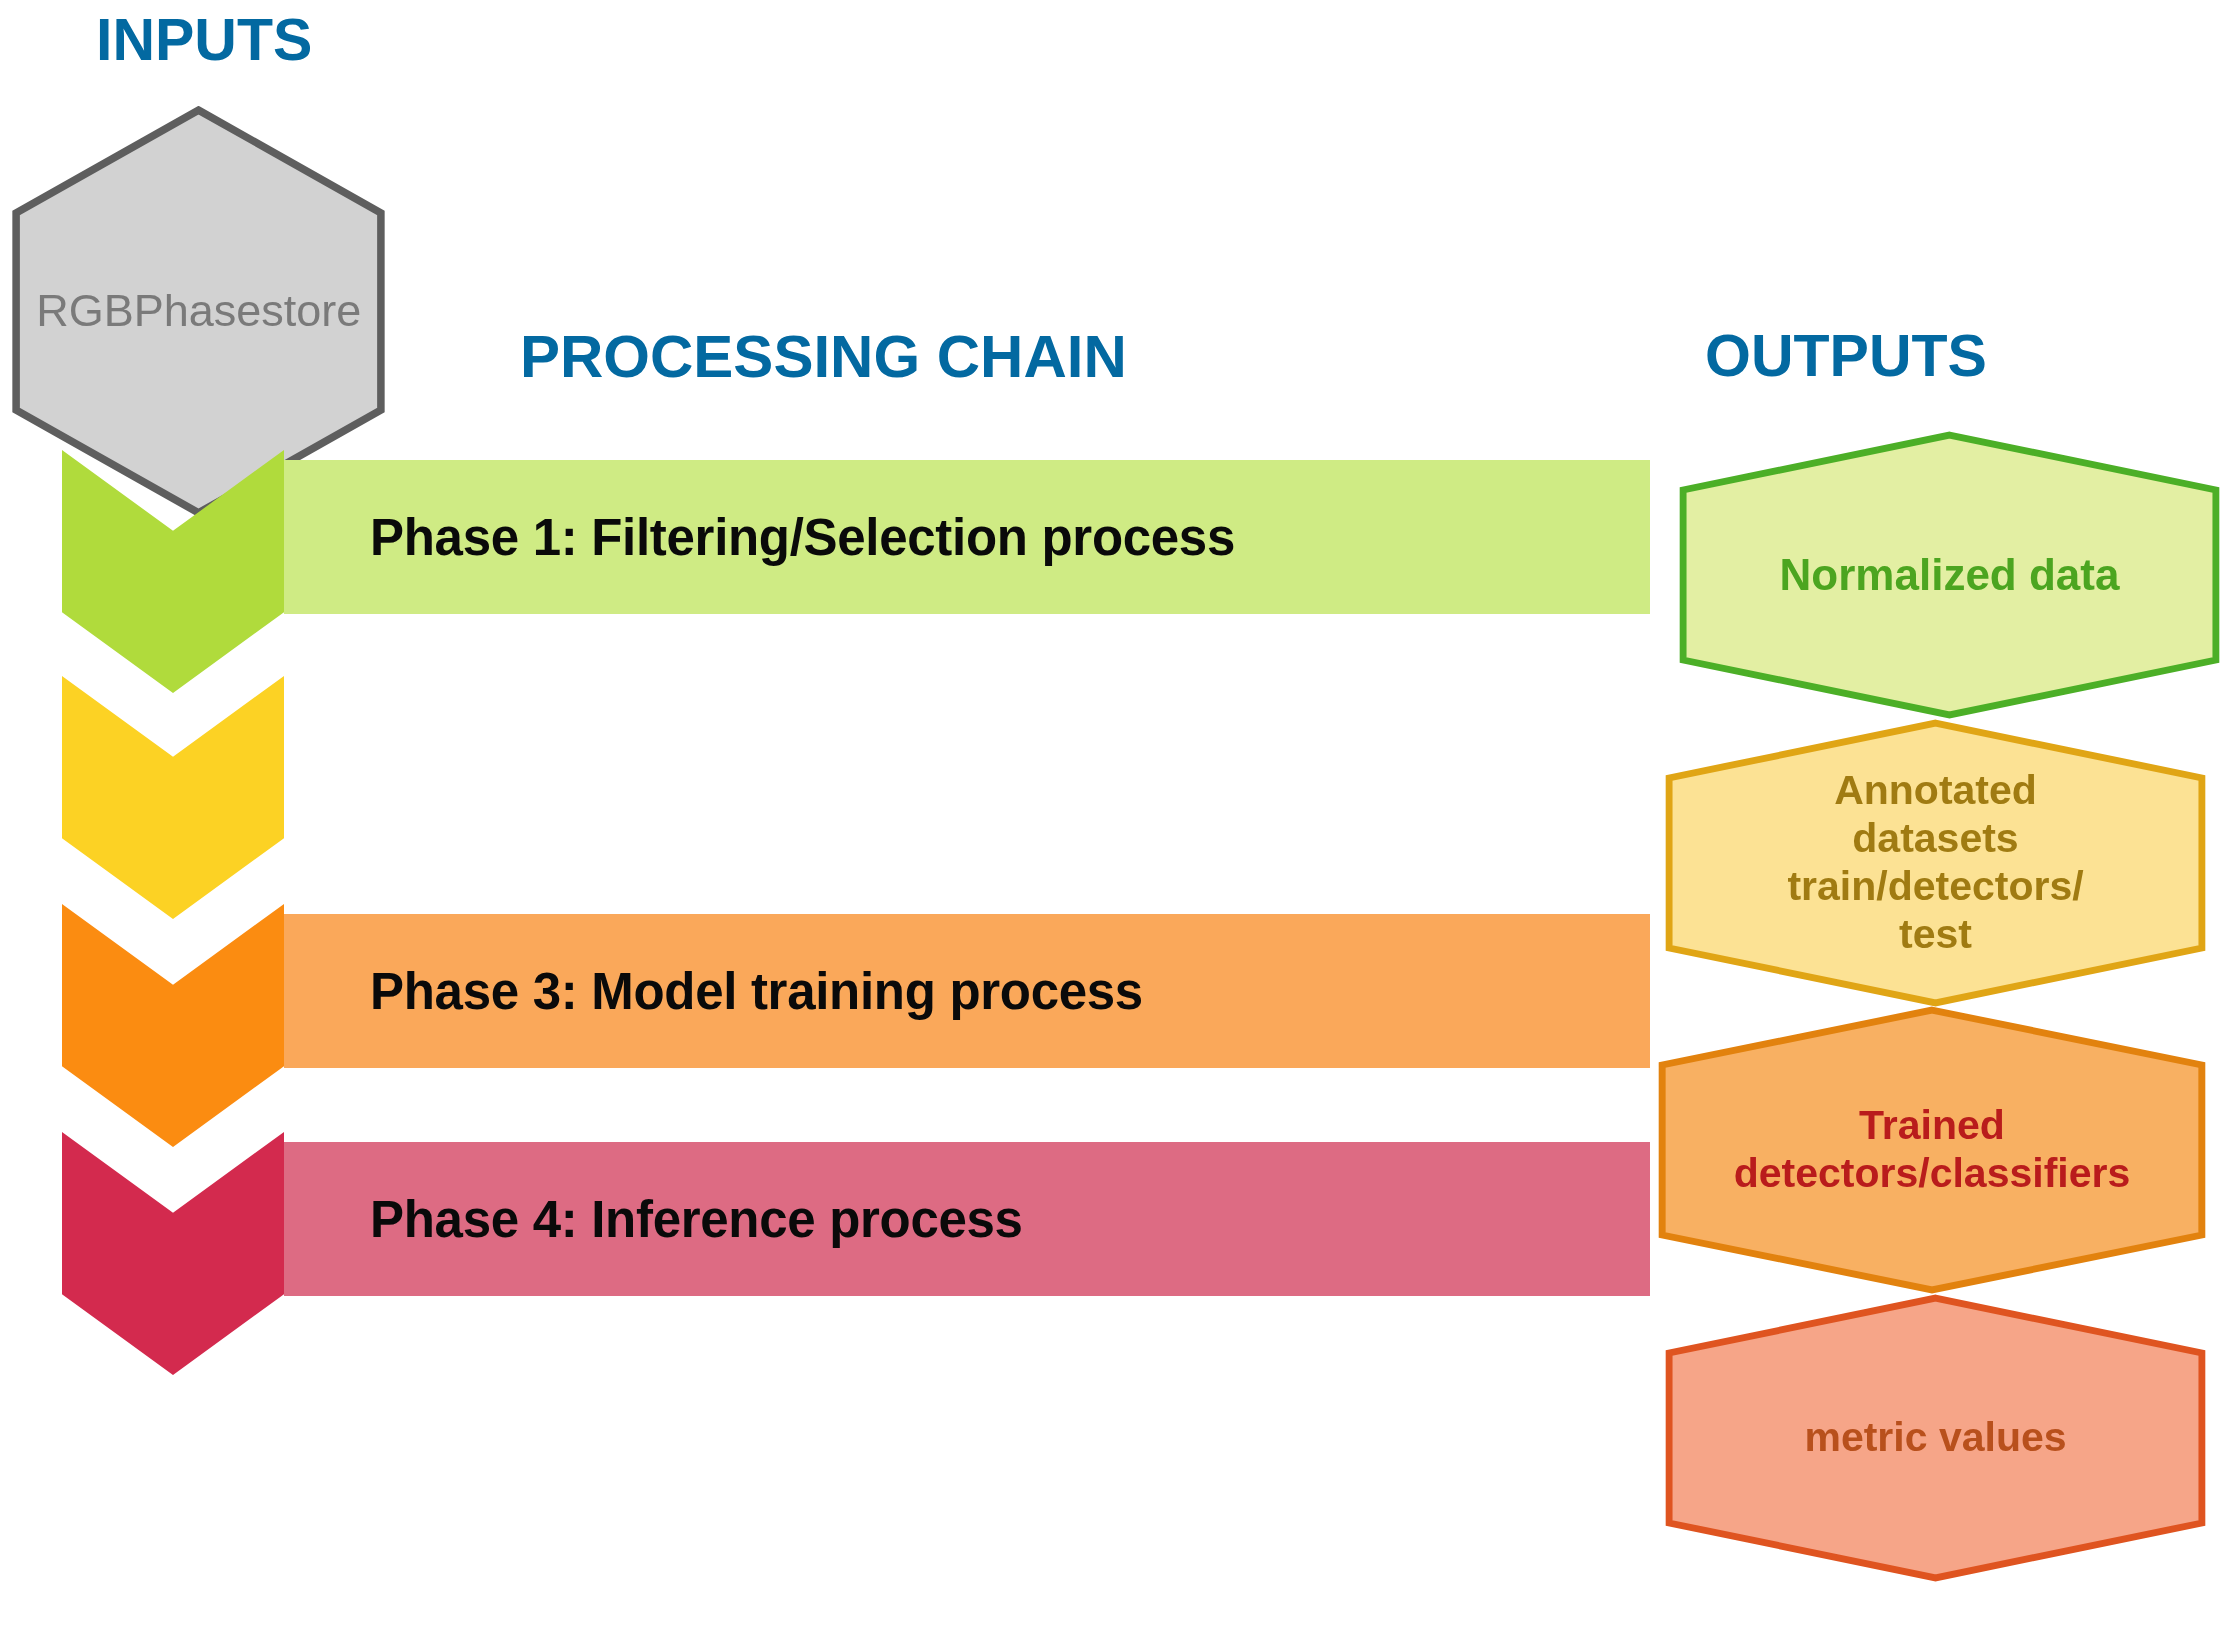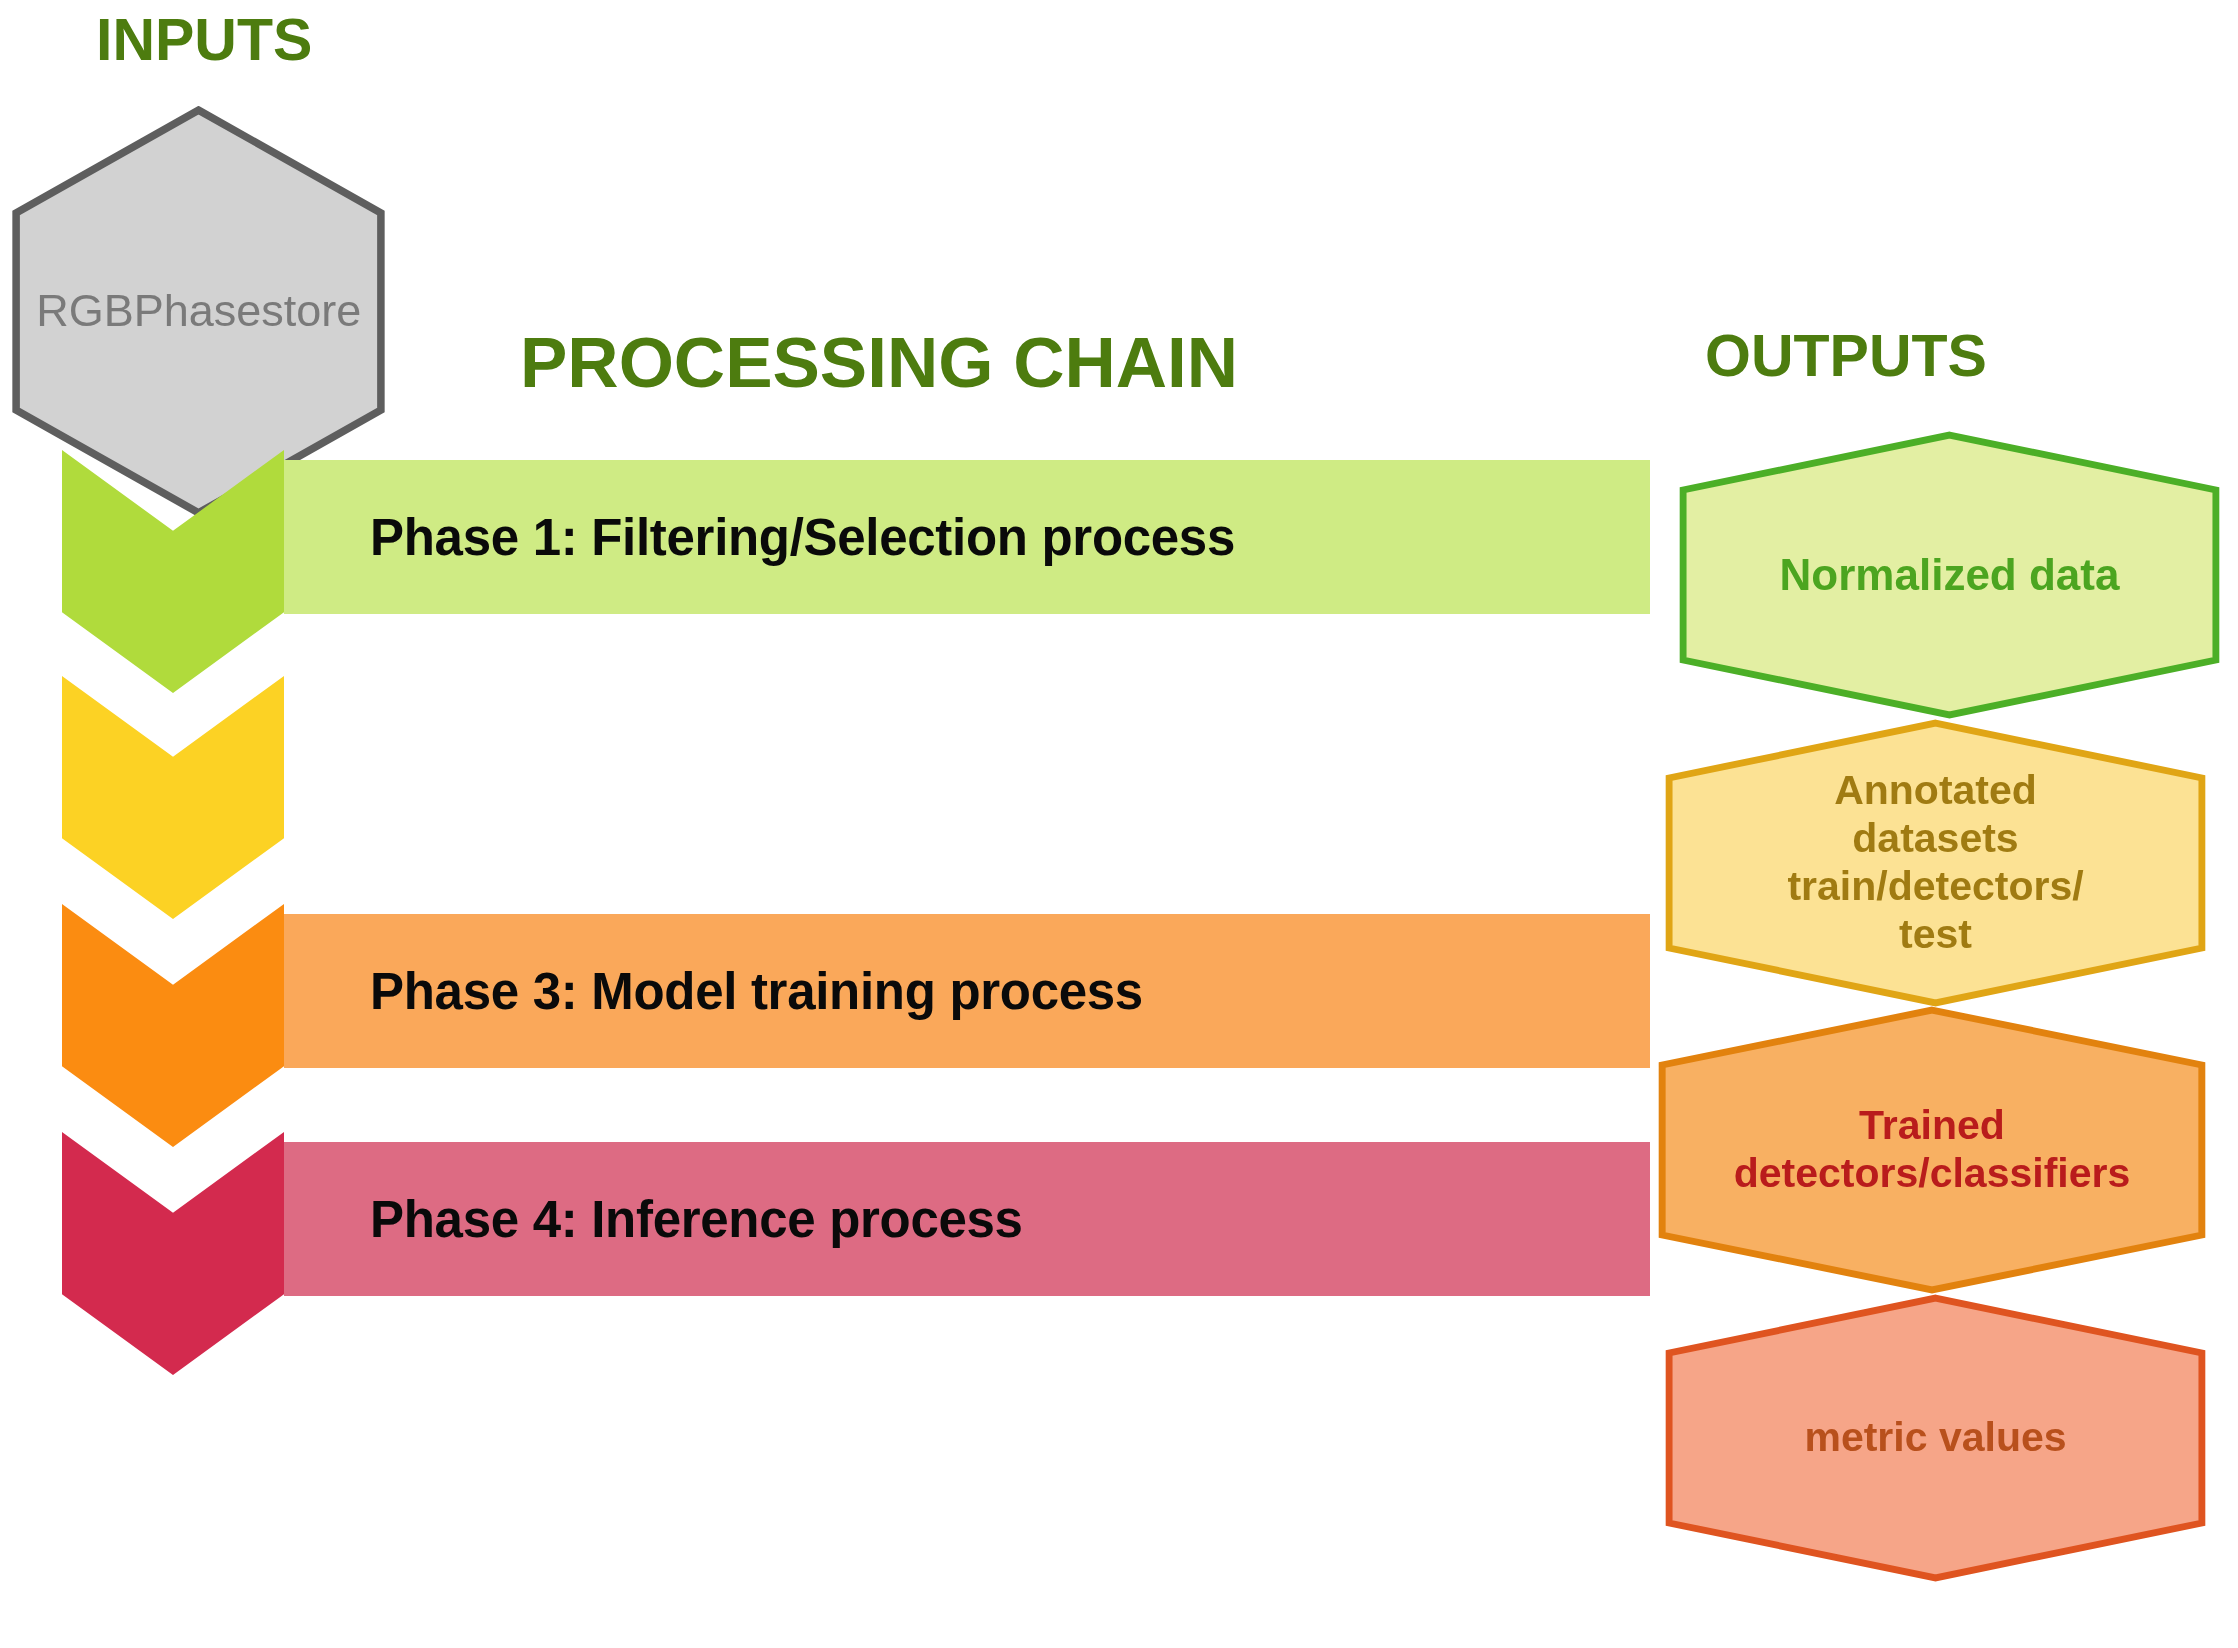--- a/index.html
+++ b/index.html
@@ -16,33 +16,33 @@
     height: 1649px;
     background: #ffffff;
     overflow: hidden;
   }
 
   
   .col-heading {
     position: absolute;
     font-family: "Liberation Sans", sans-serif;
     font-weight: bold;
-    color: #4d7c0f;
+    color: #0369a1;
     white-space: nowrap;
     letter-spacing: 0px;
   }
   #heading-inputs {
     left: 96px;
     top: 5.5px;
     font-size: 59px;
   }
   #heading-processing {
     left: 520px;
     top: 322px;
-    font-size: 71px;
+    font-size: 60px;
   }
   #heading-outputs {
     left: 1705px;
     top: 322px;
     font-size: 59px;
   }
 
   
   #input-hex {
     position: absolute;

